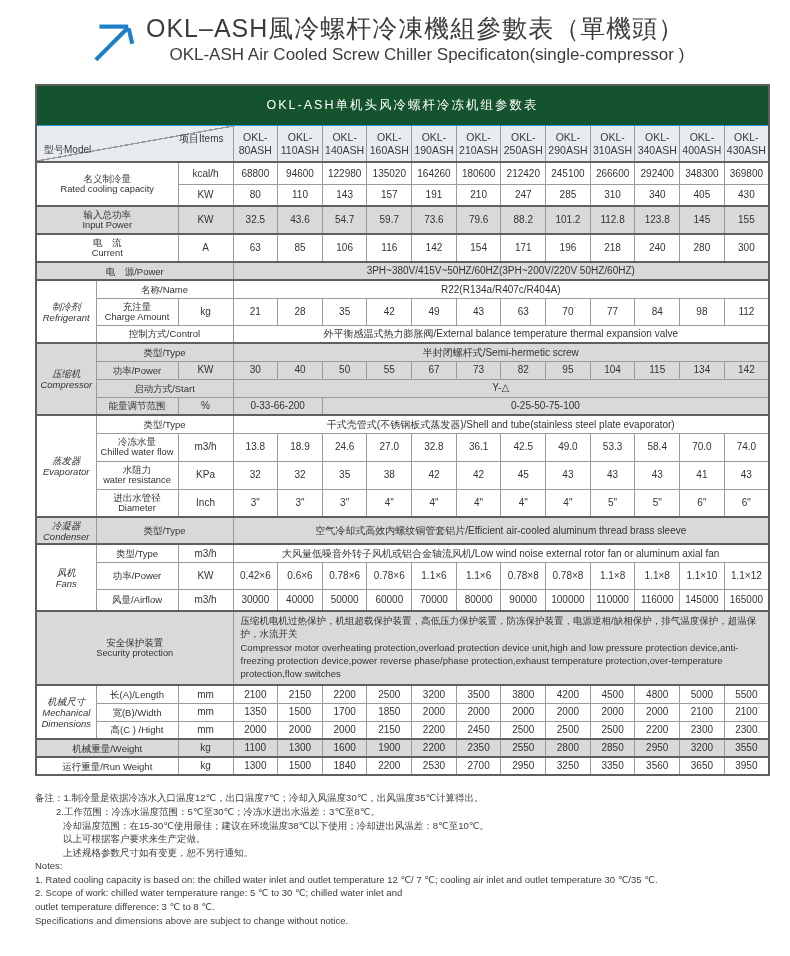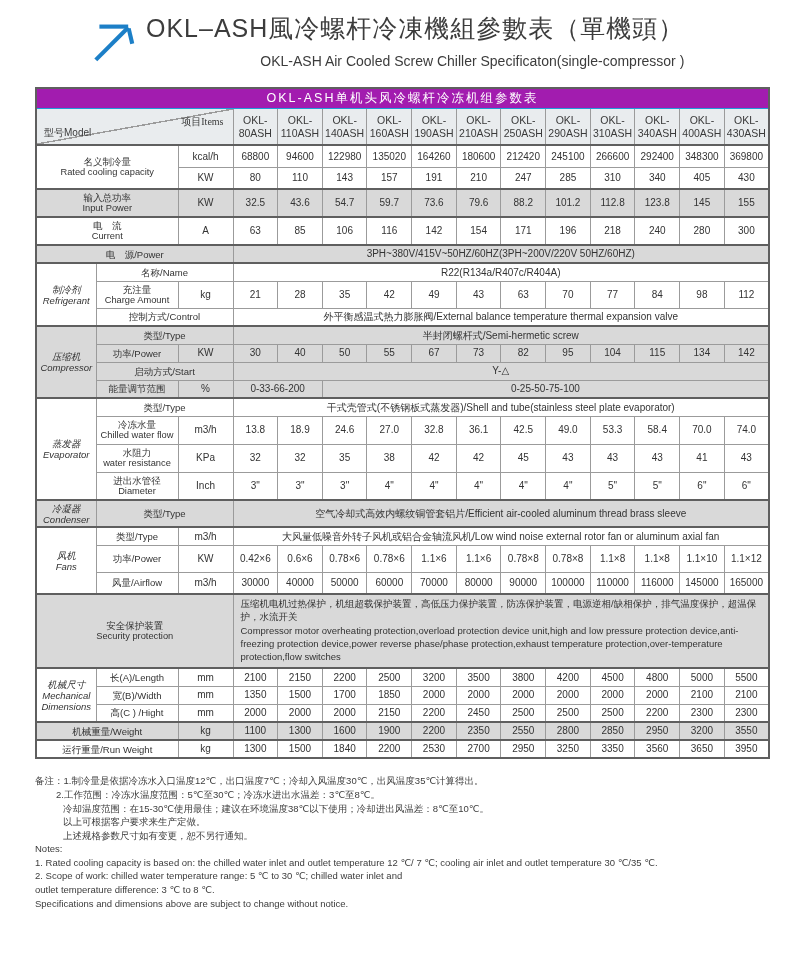--- a/index.html
+++ b/index.html
@@ -4,42 +4,42 @@
 <style>
   * { margin:0; padding:0; box-sizing:border-box; }
   body { background:#ffffff; font-family:"Liberation Sans","DejaVu Sans",sans-serif; }
   .page { position:relative; width:790px; height:956px; background:#fff; overflow:hidden; }
 
   
   .hdr { display:flex; align-items:flex-start; padding:12px 0 0 84px;text-align:right; }
   .logo { width:56px; height:54px; flex:0 0 auto; margin-top:2px; }
   .titles { margin-left:6px; }
   .title-zh { font-size:25px; color:#3c3c3c; letter-spacing:1px; line-height:32px; }
-  .title-en { font-size:14px; color:#3c3c3c; line-height:20px; margin-top:7px; }
+  .title-en { font-size:17px; color:#3c3c3c; line-height:20px; margin-top:1px; }
 
   
   .tblwrap { margin:16px 20px 0 35px; }
   table.spec { border-collapse:collapse; table-layout:fixed; width:735px;
                border:2px solid #5f5f5f; }
   td { border:1px solid #9b9b9b; font-size:10px; color:#333; text-align:center;
        vertical-align:middle; padding:1px 2px; line-height:1.18; overflow:hidden; }
   tr.gstart td { border-top:2px solid #5f5f5f; }
   tr.shade td { background:#d9d9d9; }
   tr.h18 { height:18px; } tr.h22 { height:22px; } tr.h27 { height:27px; } tr.h28 { height:28px; }
 
-  td.caption { background:#a21caf; color:#fff; font-size:12.5px; letter-spacing:2px;
-               height:19px; border:1px solid #1f9dd9; padding:2px 0; }
+  td.caption { background:#14532d; color:#fff; font-size:12.5px; letter-spacing:2px;
+               height:19px; border:1px solid #1f9dd9; padding:12px 0; }
   tr.header-row { height:37px; }
   tr.header-row td { background:#e9ecee; font-size:10.5px; color:#3a3a3a; }
   td.corner { position:relative; }
   td.corner::before { content:""; position:absolute; inset:0;
      background:linear-gradient(to bottom right, transparent calc(50% - 0.7px),
        #9b9b9b calc(50% - 0.7px), #9b9b9b calc(50% + 0.7px), transparent calc(50% + 0.7px)); }
   .corner-model { position:absolute; left:7px; bottom:5px; font-size:10px; }
-  .corner-items { position:absolute; right:9px; top:7px; font-size:10px;font-family:Liberation Serif, serif; }
+  .corner-items { position:absolute; right:9px; top:7px; font-size:10px; }
   td.model-cell div { line-height:1.2; }
 
   td.side { font-size:9.5px; padding:0 1px;font-style:italic; }
   td.lbl { font-size:9.5px; }
   td.lbl .l2 { font-size:9.3px; }
   td.unit { font-size:10px; }
   td.val { font-size:10px; letter-spacing:0; }
   td.mval { font-size:10px; }
   td.blockval { text-align:left; padding:3px 7px; font-size:9.5px; vertical-align:top;margin-top:10px; }
   td.blockval .block-line { margin-bottom:1px; line-height:1.35; }

